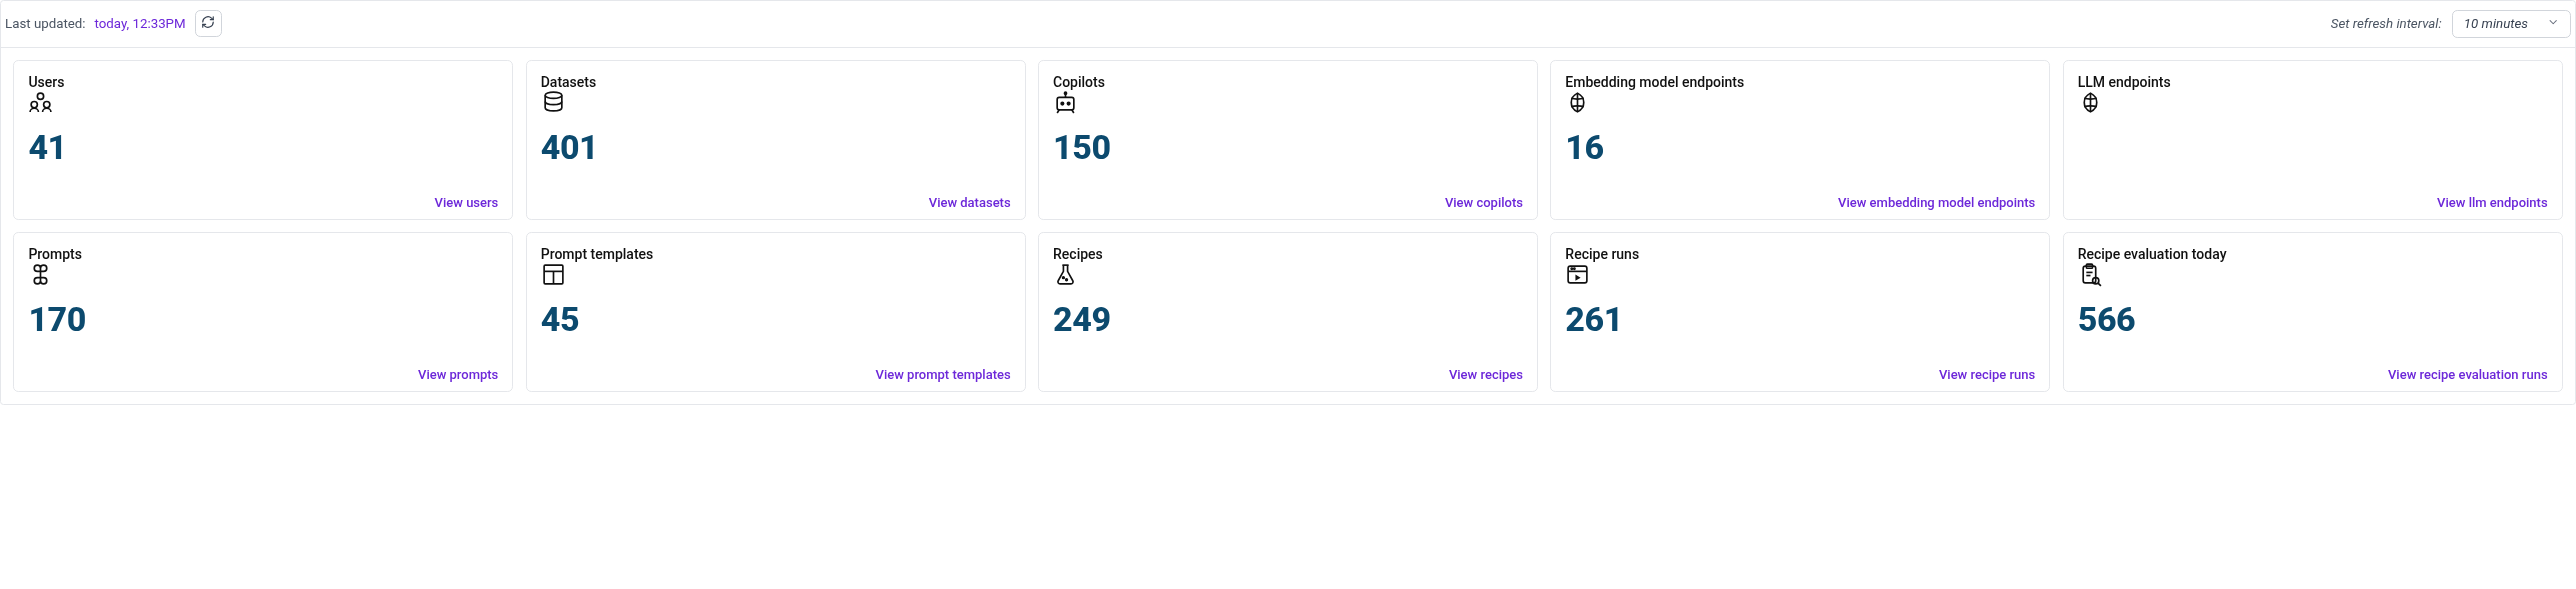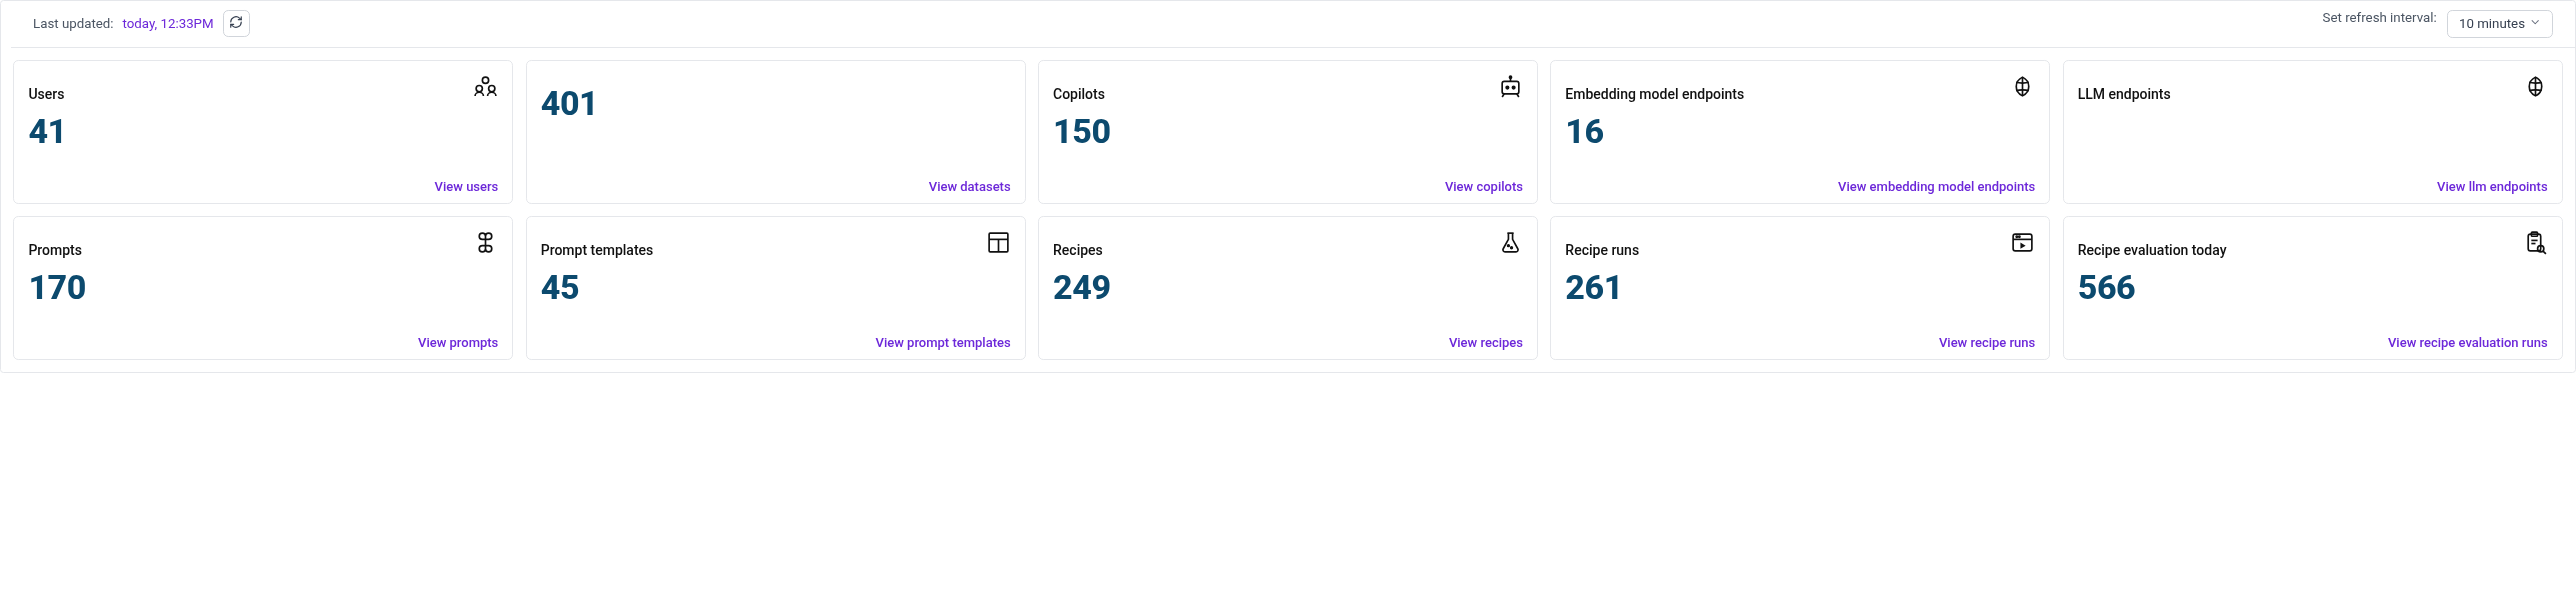--- a/index.html
+++ b/index.html
@@ -14,23 +14,22 @@
     }
     .container {
       border: 0.9px solid #e5e7eb;
       border-radius: 3.5px;
       padding: 0;
     }
     .header-bar {
       display: flex;
       justify-content: space-between;
       align-items: center;
-      padding: 9px 22px;
+      padding: 9px 4px;
       border-bottom: 0.9px solid #e5e7eb;
-      margin-left: 10px;
     }
     .header-left {
       display: flex;
       align-items: center;
       gap: 9px;
       font-size: 13.3px;
       color: #4b5563;
     }
     .header-left .timestamp {
       color: #6d28d9;
@@ -47,28 +46,30 @@
       justify-content: center;
       cursor: pointer;
     }
     .refresh-btn svg {
       width: 14px;
       height: 14px;
       stroke: #374151;
     }
     .header-right {
       display: flex;
+      align-items: center;
       gap: 10.6px;
       font-size: 13.3px;
       color: #4b5563;
+      font-style: italic;
     }
     .interval-select {
       display: flex;
       align-items: center;
-      gap: 4px;
+      gap: 19px;
       border: 0.9px solid #d1d5db;
       border-radius: 5.3px;
       background: #fff;
       padding: 5.3px 10.6px;
       cursor: pointer;
       font-size: 13.3px;
       color: #374151;
     }
     .interval-select svg {
       width: 12.4px;
@@ -87,21 +88,22 @@
       padding: 12.4px 14px 9px 14px;
       display: flex;
       flex-direction: column;
       justify-content: space-between;
       min-height: 129px;
       background: #fff;
     }
     .card-top {
       display: flex;
       justify-content: space-between;
-      align-items: flex-end;
+      align-items: flex-start;
+      flex-direction: column;
     }
     .card-title {
       font-size: 14px;
       font-weight: 500;
       color: #111;
     }
     .card-icon svg {
       width: 25px;
       height: 25px;
       stroke: #111;
@@ -170,20 +172,30 @@
               <path d="M2 21c0-2 2-3.5 4-3.5s4 1.5 4 3.5"></path>
               <path d="M14 21c0-2 2-3.5 4-3.5s4 1.5 4 3.5"></path>
             </svg>
         </span>
       </div>
       <div class="card-value">41</div>
       <div class="card-link">View users</div>
     </div>
 
     <div class="card">
+      <div class="card-top">
+        <div class="card-title">Datasets</div>
+        <span class="card-icon">
+          <svg viewBox="0 0 24 24">
+              <ellipse cx="12" cy="5" rx="8" ry="3"></ellipse>
+              <path d="M4 5v6c0 1.7 3.6 3 8 3s8-1.3 8-3V5"></path>
+              <path d="M4 11v6c0 1.7 3.6 3 8 3s8-1.3 8-3v-6"></path>
+            </svg>
+        </span>
+      </div>
       <div class="card-value">401</div>
       <div class="card-link">View datasets</div>
     </div>
 
     <div class="card">
       <div class="card-top">
         <div class="card-title">Copilots</div>
         <span class="card-icon">
           <svg viewBox="0 0 24 24">
               <rect x="4" y="7" width="16" height="12" rx="2"></rect>

